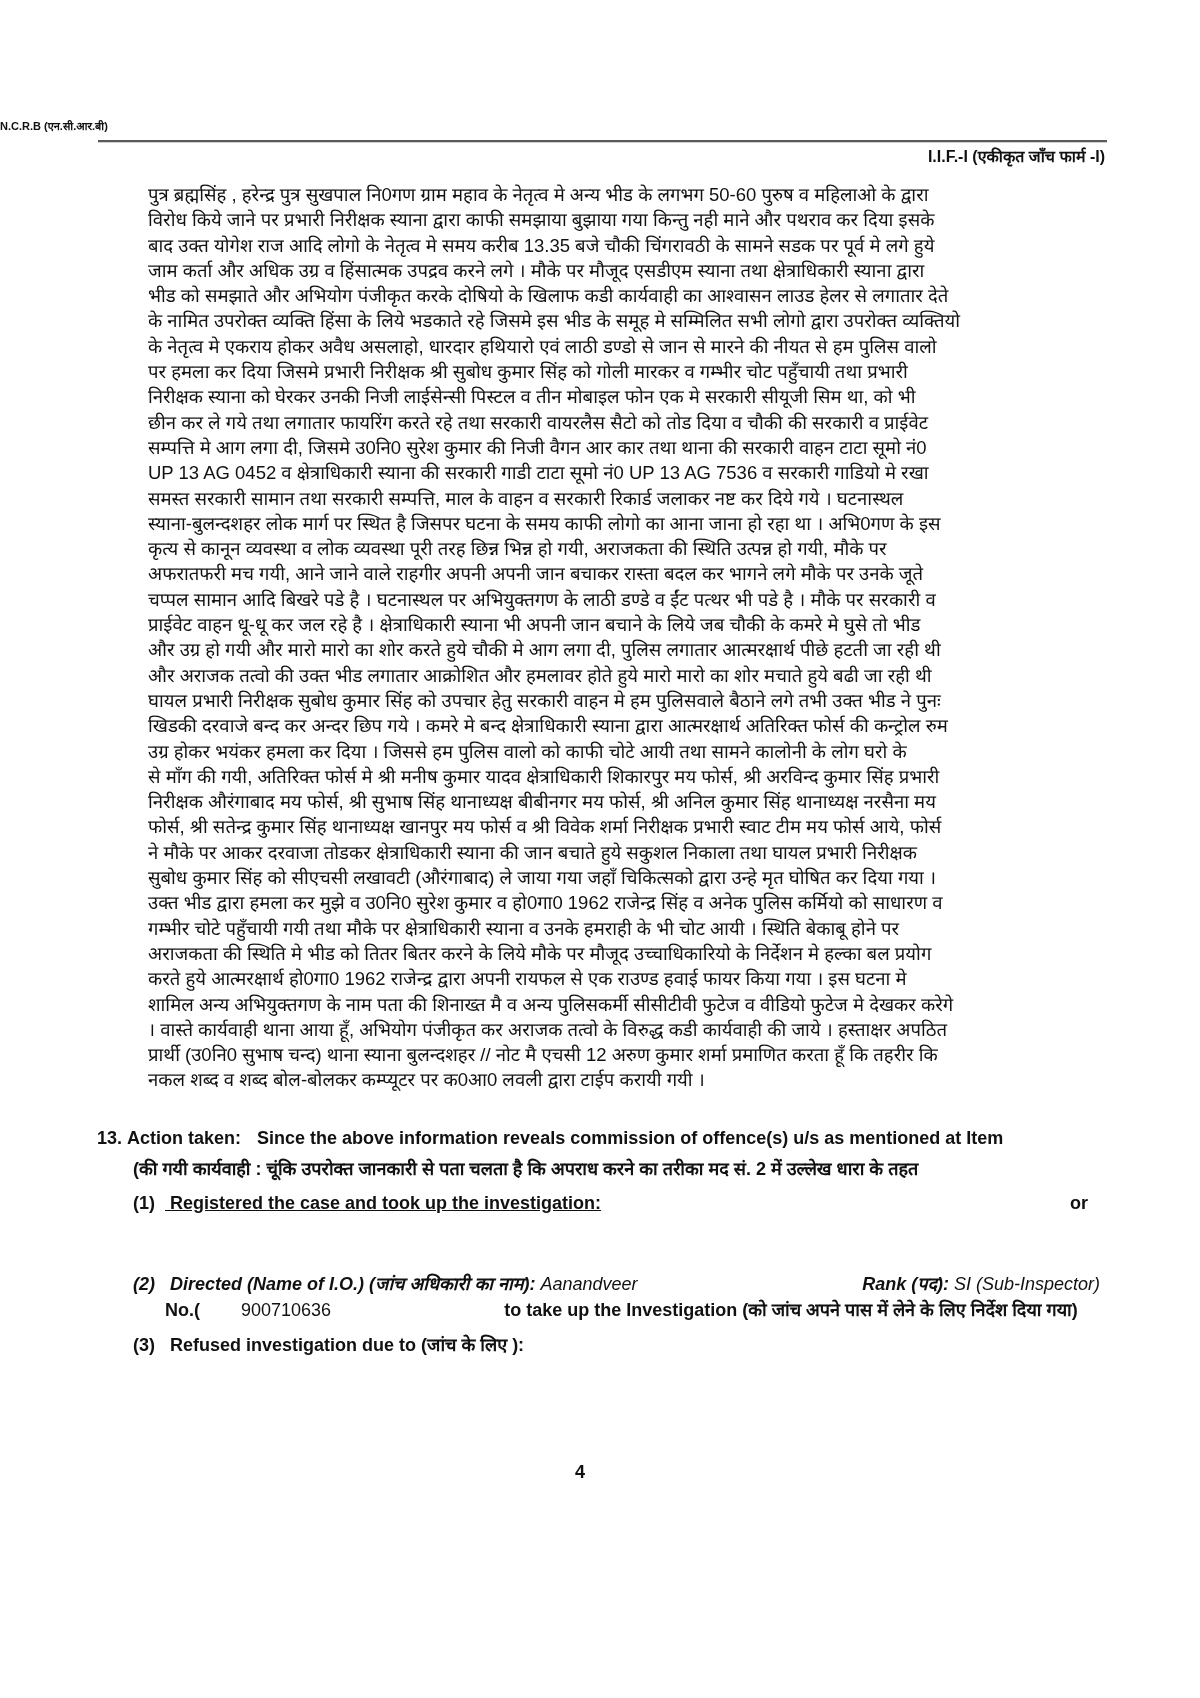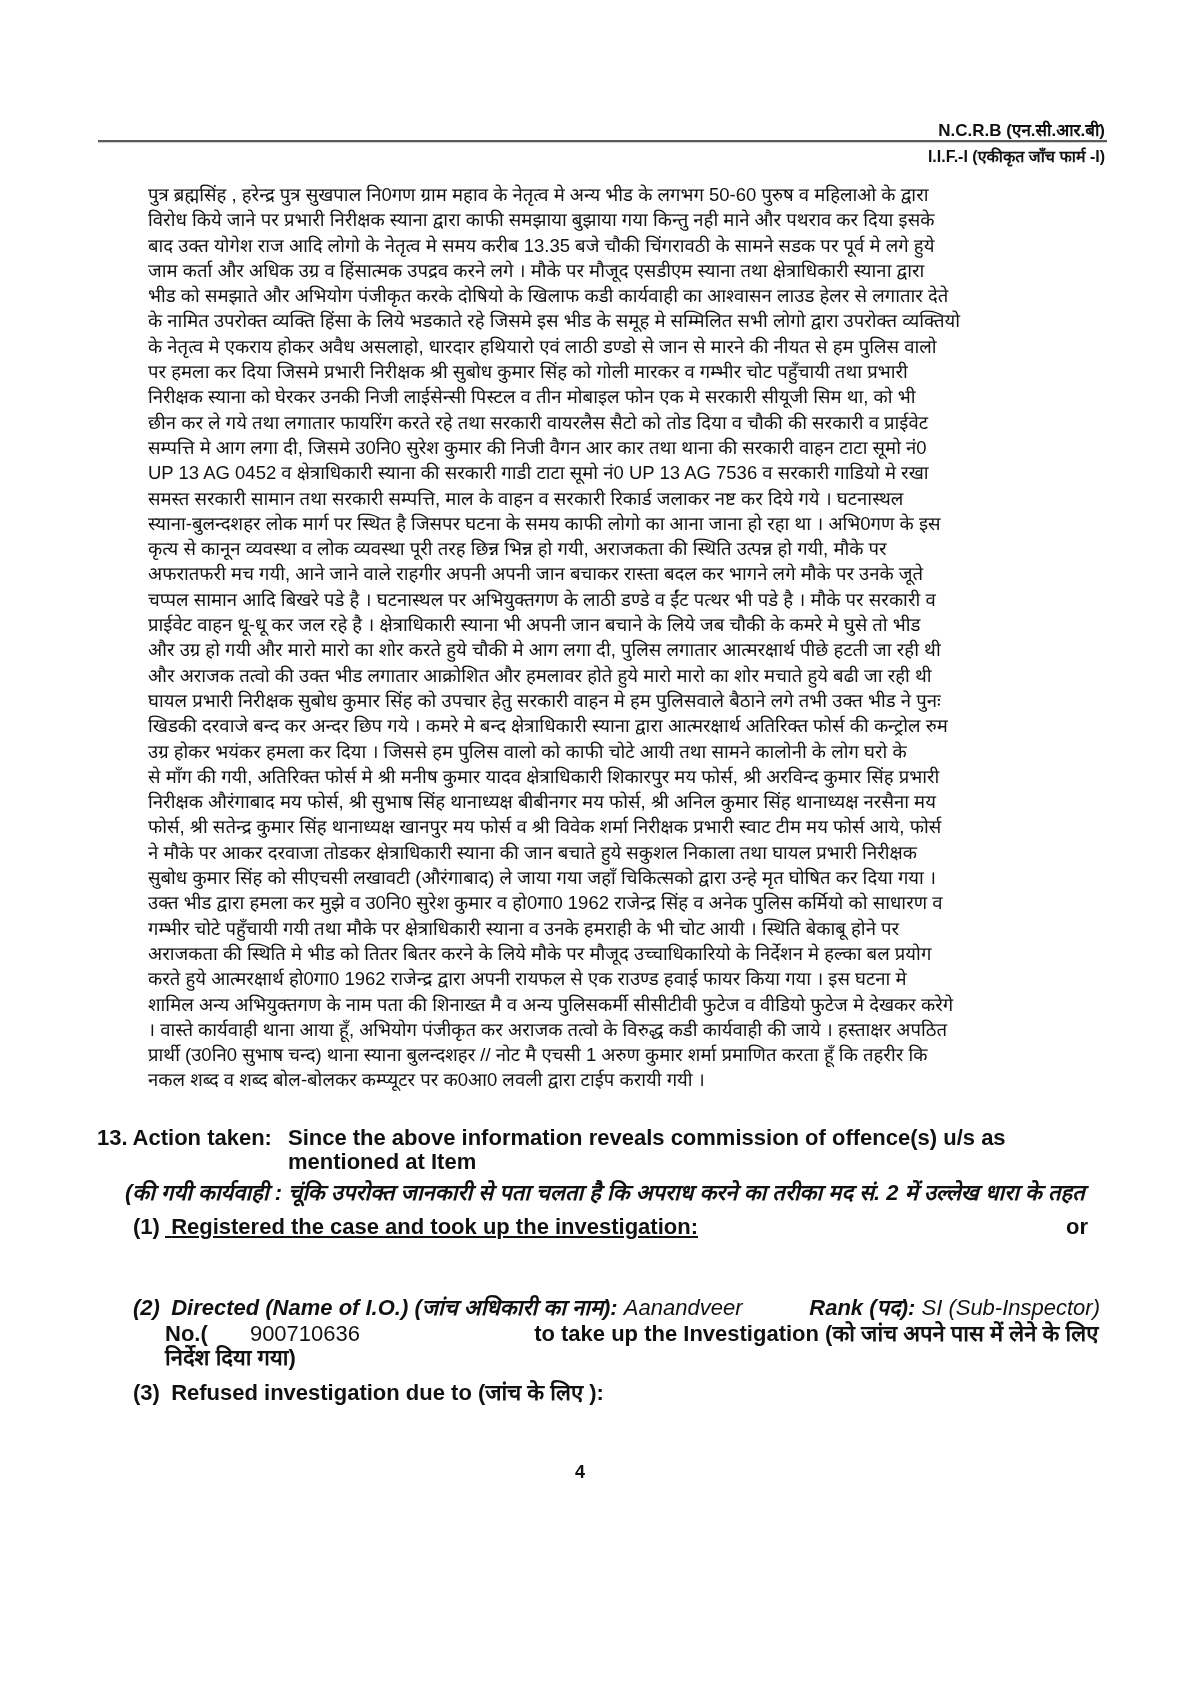--- a/index.html
+++ b/index.html
@@ -6,46 +6,46 @@
   .page{
     position:relative;
     width:1200px;height:1698px;
     background:#ffffff;
     color:#111;
     font-family:"Liberation Sans","DejaVu Sans",sans-serif;
     overflow:hidden;
   }
   .hdr-ncrb{
     position:absolute;top:118px;left:0;right:95px;
-    text-align:right;font-weight:700;font-size:17px;
+    font-weight:700;font-size:11px;
   }
   .hdr-rule{
     position:absolute;top:140px;left:98px;right:93px;
     border-top:2px solid #5a5a5a;
     box-shadow:0 1px 0 #cfcfcf;
   }
   .hdr-iif{
     position:absolute;top:145px;left:0;right:95px;
     text-align:right;font-weight:700;font-size:16px;
   }
   .fir-text{
     position:absolute;top:182px;left:122px;width:932px;
     font-size:18.5px;line-height:25.3px;
     white-space:nowrap;
     margin-left:26px;
   }
   .fir-line{height:25.3px;}
   .action{
     position:absolute;top:1126px;left:97px;width:1003px;
-    font-weight:700;font-size:22px;line-height:24px;
+    font-weight:700;font-size:18px;line-height:24px;
   }
   .action-row1{display:flex;}
   .action-num{flex:0 0 auto;margin-right:5px;}
   .action-label{flex:0 0 auto;margin-right:16px;}
-  .action-hi{margin-top:7px;margin-left:28px;font-style:italic;}
+  .action-hi{margin-top:7px;margin-left:36px;}
   .item{position:relative;margin-left:36px;}
   .item .inum{display:inline-block;width:32px;}
   .item1{margin-top:10px;text-decoration:underline;}
   .or-label{position:absolute;right:12px;top:0;}
   .item2{margin-top:57px;font-style:italic;}
   .rank-block{position:absolute;right:0;top:0;}
   .value{font-weight:400;}
   .io-line{margin-left:68px;margin-top:2px;}
   .io-num-value{font-weight:400;margin-left:36px;}
   .takeup{margin-left:168px;}
@@ -92,21 +92,21 @@
       <div class="fir-line">निरीक्षक औरंगाबाद मय फोर्स, श्री सुभाष सिंह थानाध्यक्ष बीबीनगर मय फोर्स, श्री अनिल कुमार सिंह थानाध्यक्ष नरसैना मय</div>
       <div class="fir-line">फोर्स, श्री सतेन्द्र कुमार सिंह थानाध्यक्ष खानपुर मय फोर्स व श्री विवेक शर्मा निरीक्षक प्रभारी स्वाट टीम मय फोर्स आये, फोर्स</div>
       <div class="fir-line">ने मौके पर आकर दरवाजा तोडकर क्षेत्राधिकारी स्याना की जान बचाते हुये सकुशल निकाला  तथा घायल प्रभारी निरीक्षक</div>
       <div class="fir-line">सुबोध कुमार सिंह को सीएचसी लखावटी (औरंगाबाद) ले जाया गया जहाँ चिकित्सको द्वारा उन्हे मृत घोषित कर दिया गया ।</div>
       <div class="fir-line">उक्त भीड द्वारा हमला कर मुझे व उ0नि0  सुरेश कुमार व हो0गा0 1962 राजेन्द्र सिंह व अनेक पुलिस कर्मियो को साधारण व</div>
       <div class="fir-line">गम्भीर चोटे पहुँचायी गयी तथा मौके पर क्षेत्राधिकारी स्याना व उनके हमराही के  भी चोट आयी । स्थिति बेकाबू होने पर</div>
       <div class="fir-line">अराजकता की स्थिति मे भीड को तितर बितर करने के लिये मौके पर मौजूद उच्चाधिकारियो के निर्देशन मे हल्का बल प्रयोग</div>
       <div class="fir-line">करते हुये आत्मरक्षार्थ हो0गा0 1962 राजेन्द्र द्वारा अपनी रायफल से एक राउण्ड हवाई फायर किया गया । इस घटना मे</div>
       <div class="fir-line">शामिल अन्य अभियुक्तगण के नाम पता की शिनाख्त मै व अन्य पुलिसकर्मी सीसीटीवी फुटेज व वीडियो फुटेज मे देखकर करेगे</div>
       <div class="fir-line">। वास्ते कार्यवाही थाना आया हूँ, अभियोग पंजीकृत कर अराजक तत्वो के विरुद्ध कडी कार्यवाही की जाये । हस्ताक्षर अपठित</div>
-      <div class="fir-line">प्रार्थी (उ0नि0 सुभाष चन्द) थाना स्याना बुलन्दशहर // नोट मै एचसी 1 अरुण कुमार शर्मा प्रमाणित करता हूँ कि तहरीर कि</div>
+      <div class="fir-line">प्रार्थी (उ0नि0 सुभाष चन्द) थाना स्याना बुलन्दशहर // नोट मै एचसी 12 अरुण कुमार शर्मा प्रमाणित करता हूँ कि तहरीर कि</div>
       <div class="fir-line">नकल शब्द व शब्द बोल-बोलकर कम्प्यूटर पर क0आ0 लवली द्वारा टाईप करायी गयी ।</div>
     </div>
 
   <div class="action">
     <div class="action-row1">
       <span class="action-num">13.</span>
       <span class="action-label">Action taken:</span>
       <span>Since the above information reveals commission of offence(s) u/s as mentioned at Item</span>
     </div>
     <div class="action-hi">(की गयी कार्यवाही : चूंकि उपरोक्त जानकारी से पता चलता है कि अपराध करने का तरीका मद सं. 2 में उल्लेख धारा के तहत</div>

